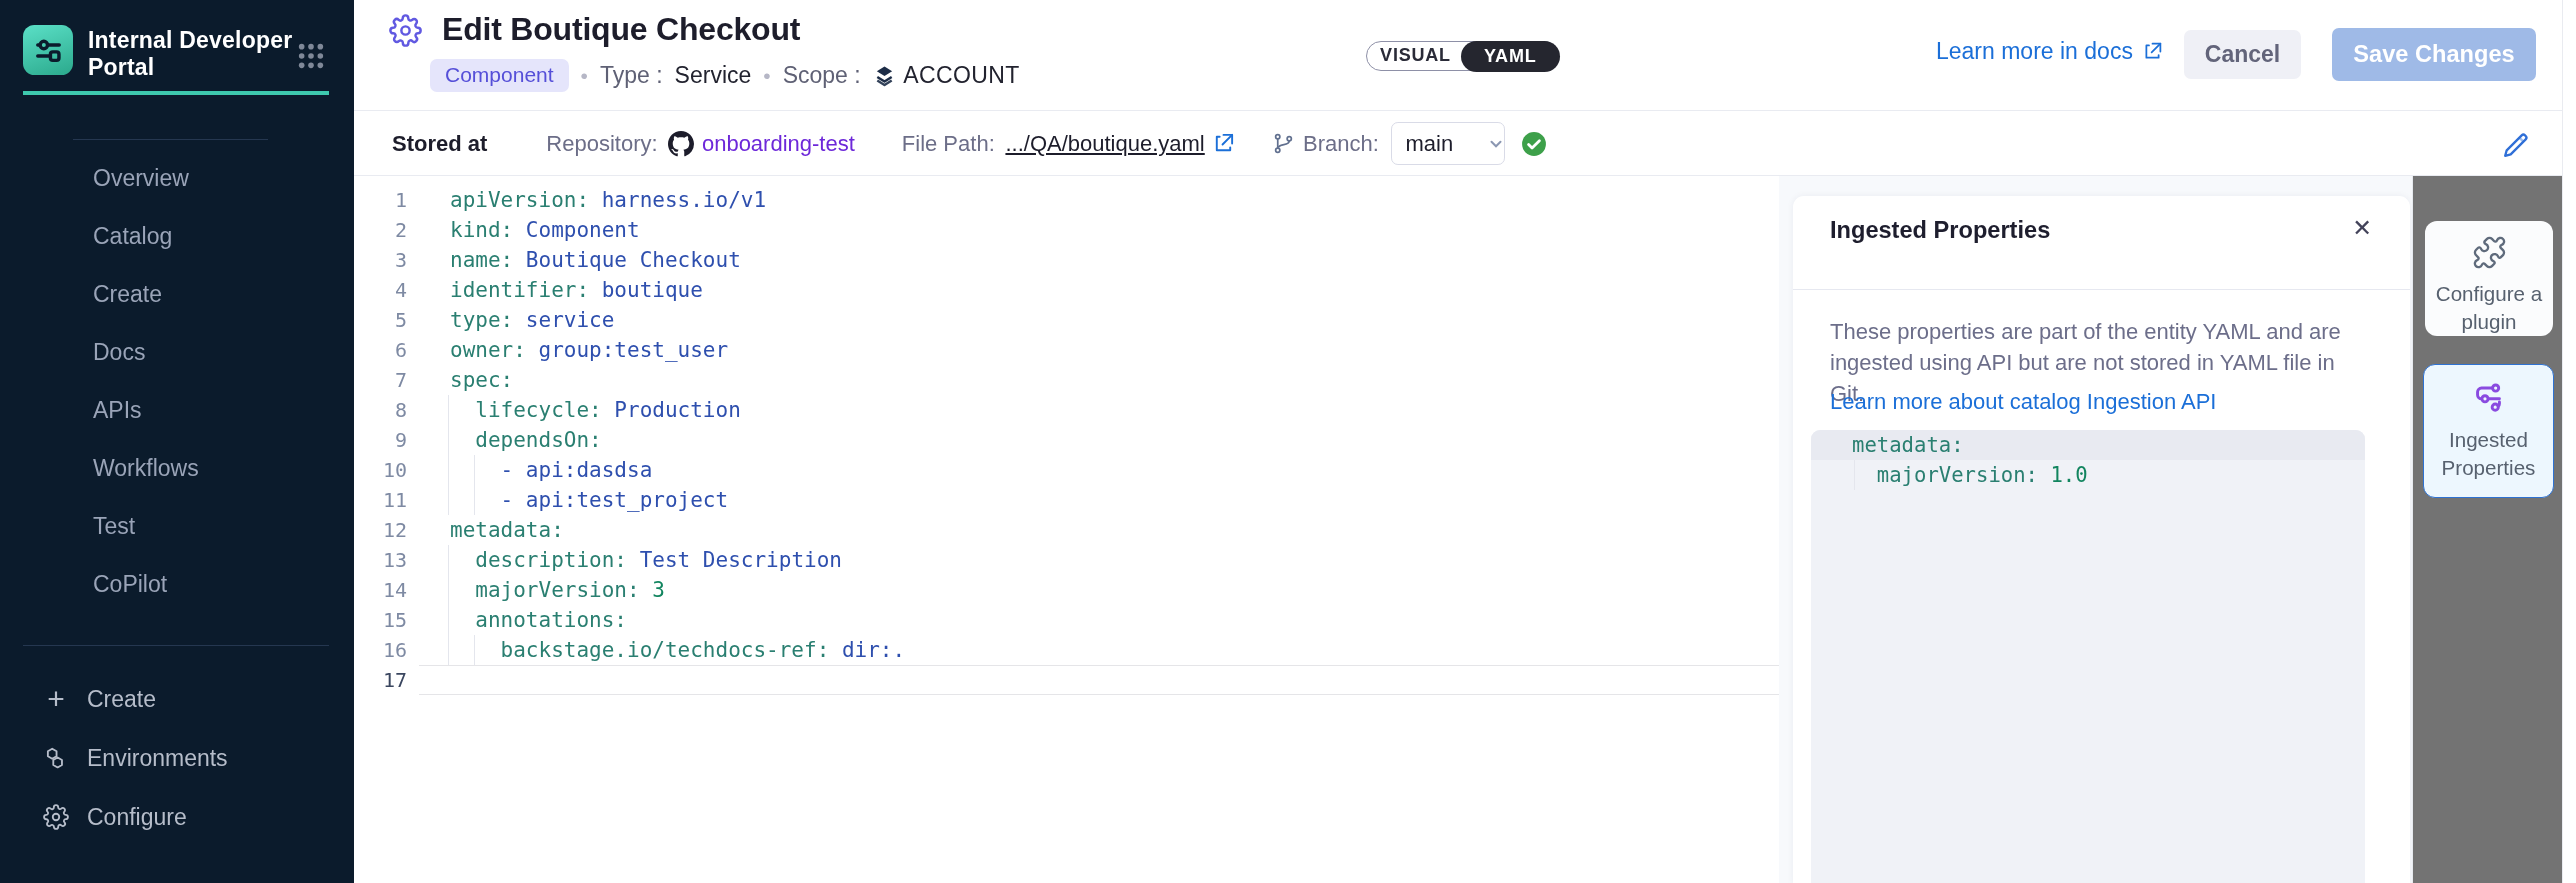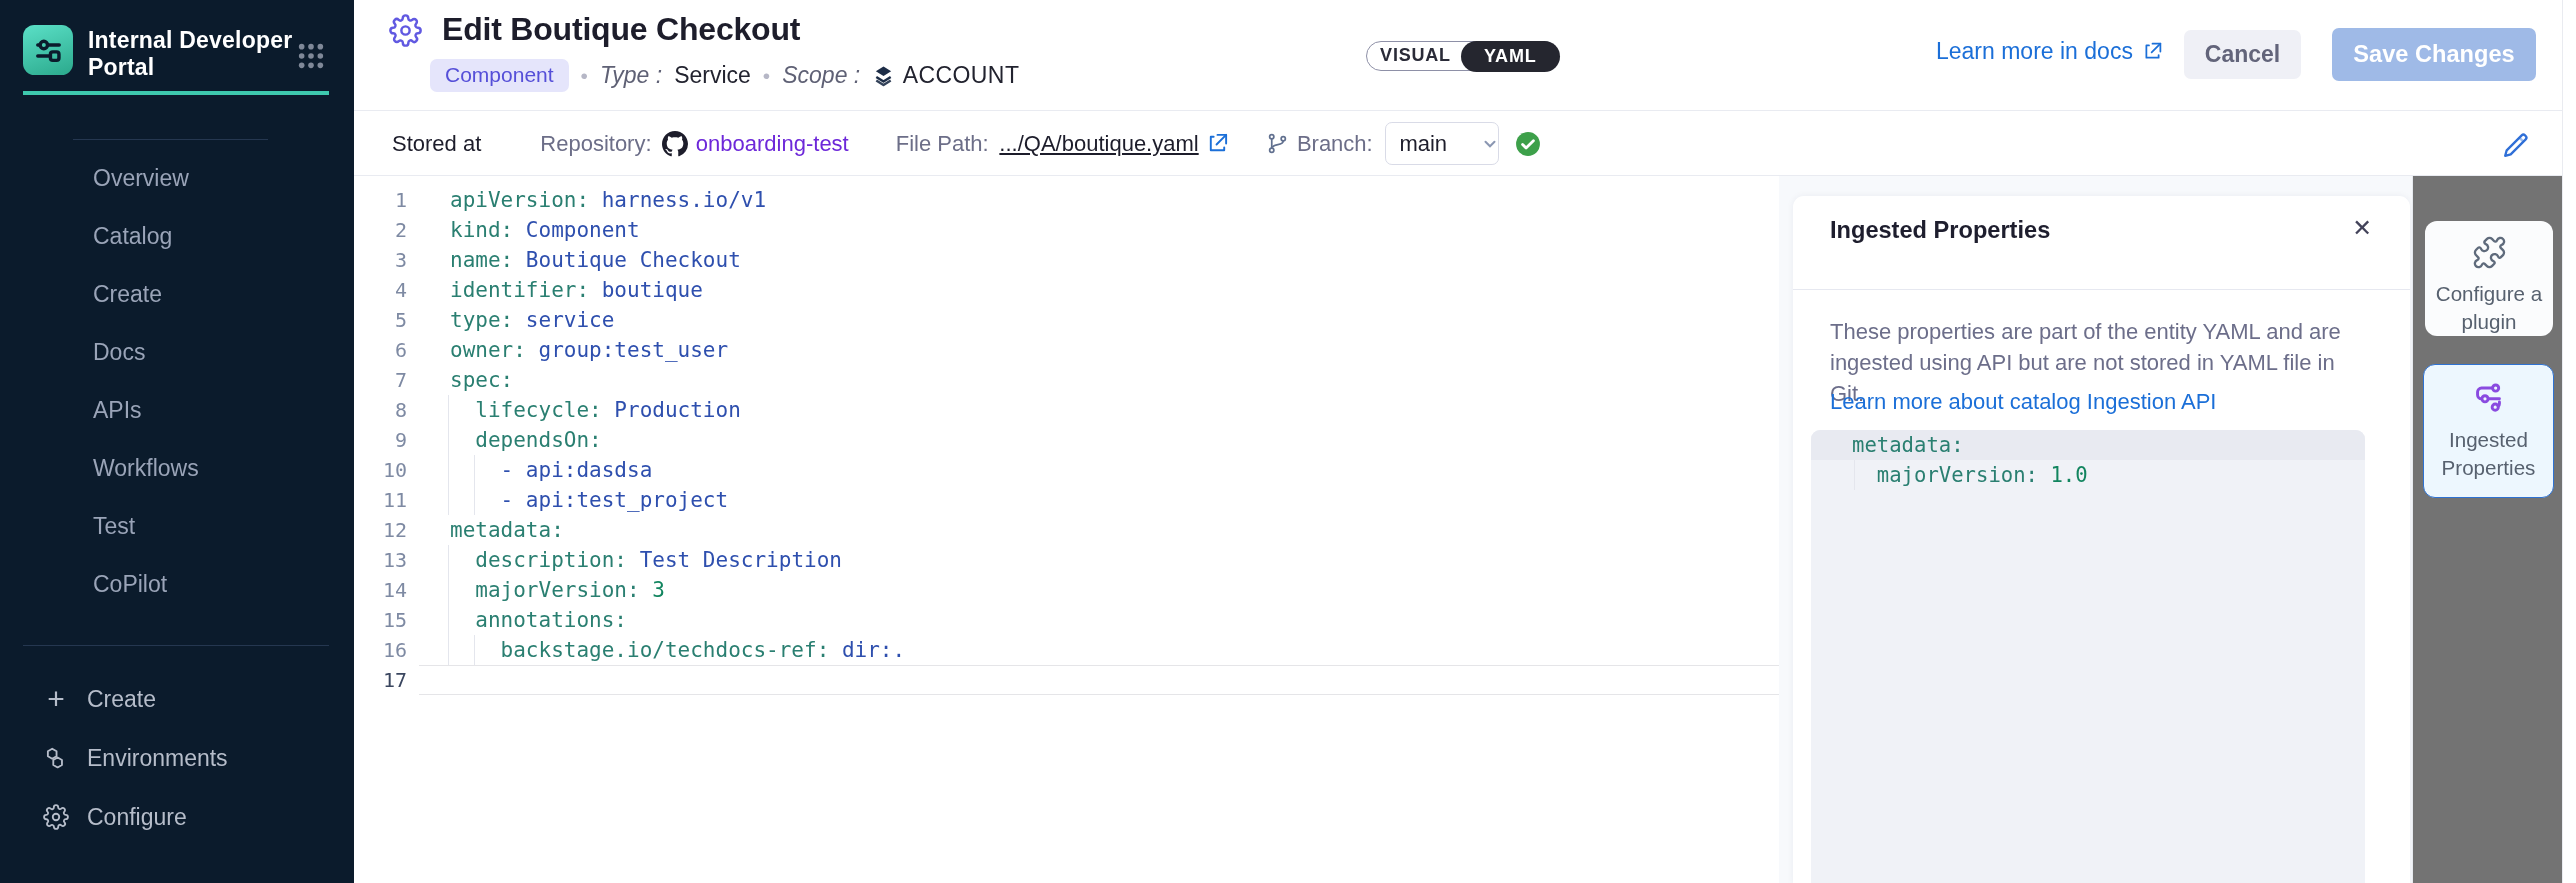--- a/index.html
+++ b/index.html
@@ -27,21 +27,21 @@
 
   
   #header { position:absolute; left:354px; top:0; width:2208px; height:111px; background:#fff;
             border-bottom:0.8px solid #E9EBF1; }
   .hdr-gear { position:absolute; left:35px; top:13.7px; width:33px; height:33px; }
   #page-title { position:absolute; left:76px; top:10.7px; font-size:32px; font-weight:bold; color:#1D1D2B; letter-spacing:-0.2px;margin-left:12px; }
   .badge-row { position:absolute; left:76px; top:59px; display:flex; align-items:center; gap:12px; }
   .badge { background:var(--badge-bg,#E5E5FB); color:var(--badge-text,#554FD8); font-size:21px; font-weight:500;
            padding:3.8px 15px 5.3px; border-radius:6.9px; }
   .dot { color:#B6B7C6; font-size:21px; }
-  .meta-label { color:#5F6175; font-size:23px;font-style:italic; }
+  .meta-label { color:#5F6175; font-size:23px; }
   .meta-value { color:#22232F; font-size:23px; font-weight:500; }
   .scope-wrap { display:flex; align-items:center; gap:7.6px; }
   .scope-value { letter-spacing:0.4px; }
 
   .toggle { position:absolute; left:1012px; top:41px; width:193px; height:30px; border:1.5px solid #8E90A7;
             border-radius:16.7px; background:#fff; }
   .toggle .seg-visual { position:absolute; left:0; top:0; width:97px; height:27px; display:flex; align-items:center;
             justify-content:center; font-size:18px; font-weight:bold; letter-spacing:0.8px; color:#2A2B38; cursor:pointer; }
   .toggle .seg-yaml { position:absolute; left:94px; top:-1.5px; right:-1.5px; bottom:-1.5px; background:#25262F;
             border-radius:16.7px; display:flex; align-items:center; justify-content:center;
@@ -52,21 +52,21 @@
   .btn-cancel { position:absolute; left:1830px; top:30px; width:117px; height:49px; background:#EFF0F6;
                 border:none; border-radius:6.9px; font-size:23px; font-weight:600; color:#62647A;
                 font-family:inherit; cursor:pointer; }
   .btn-save { position:absolute; left:1978px; top:28px; width:204px; height:53px; background:var(--save-blue,#9FBAE7);
               border:none; border-radius:6.9px; font-size:23.6px; font-weight:600; color:#fff;
               font-family:inherit; cursor:pointer; }
 
   
   #stored-bar { position:absolute; left:354px; top:112px; width:2208px; height:64px; background:#fff;
                 border-bottom:0.8px solid #E9EBF1; display:flex; align-items:center; padding-left:38px; }
-  .sb-strong { font-size:22px; font-weight:400; color:#1D1D2B; }
+  .sb-strong { font-size:22px; font-weight:700; color:#1D1D2B; }
   .sb-label { font-size:22px; color:#6C6E88; }
   .sb-value { font-size:22px; color:#6d28d9; }
   .sb-link { font-size:22px; color:#1D1D2B; text-decoration:underline; cursor:pointer; }
   .branch-select { width:114px; height:43px; border:1.1px solid #D9DBE7; border-radius:6.9px; background:#fff;
                    display:flex; align-items:center; justify-content:space-between; padding:0 10.7px 0 13.7px; cursor:pointer; }
   .branch-select span { font-size:22px; color:#1D1D2B; }
   .pencil-btn { position:absolute; left:2145px; top:16.7px; width:33px; height:33px; cursor:pointer; }
 
   
   #editor { position:absolute; left:354px; top:176px; width:1425px; height:707px; background:#fff; padding-top:9px; }

